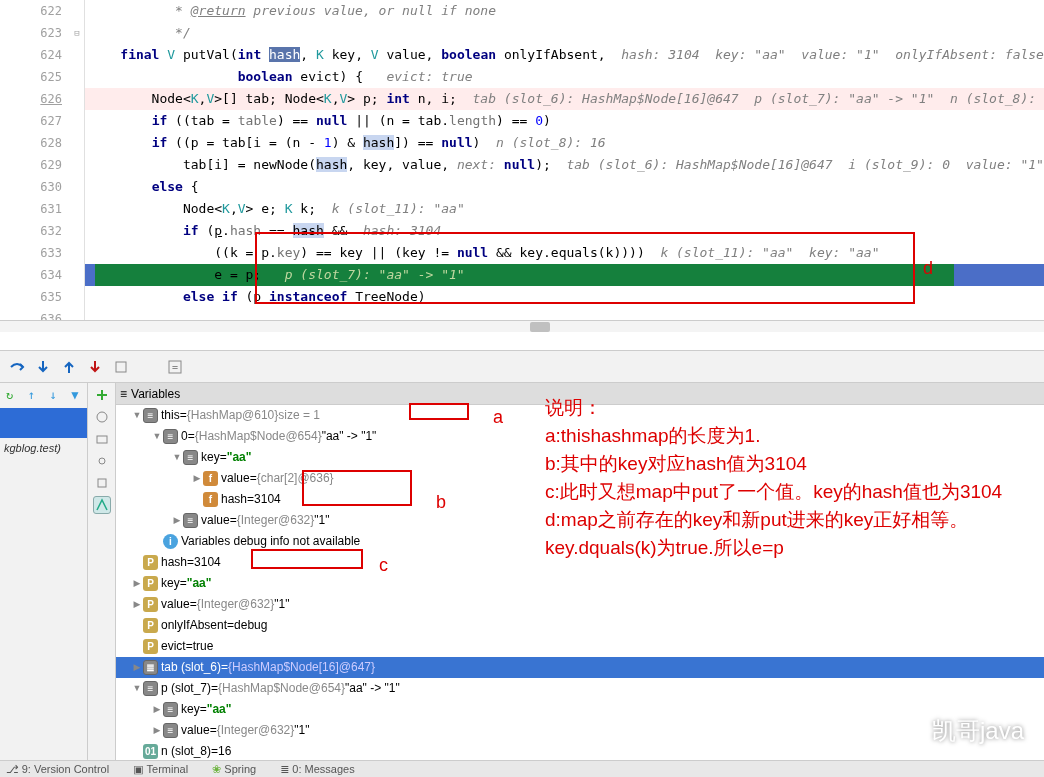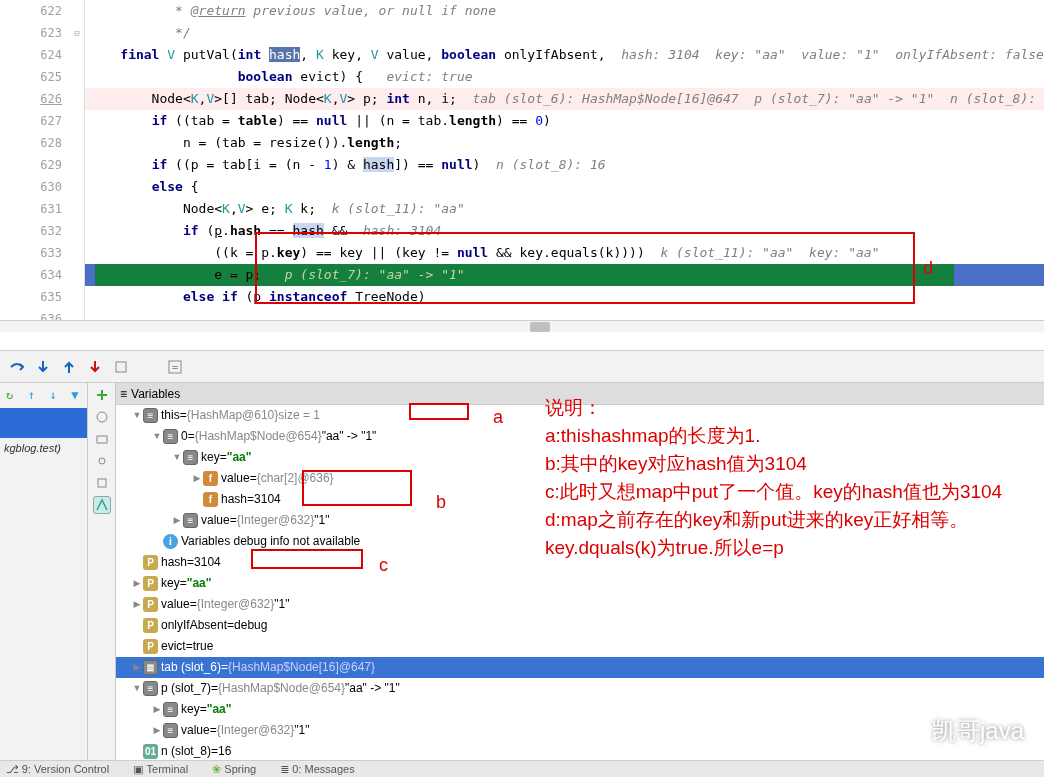--- a/index.html
+++ b/index.html
@@ -16,21 +16,21 @@
 .line.current { background: #15803d; }
 .line.current::before { content:""; position:absolute; left:0; top:0; width:10px; height:100%; background:#4b6ec7; }
 .line.current::after { content:""; position:absolute; right:0; top:0; width:90px; height:100%; background:#4b6ec7; }
 .kw { color: #000080; font-weight: bold; }
 .type { color: #20999d; }
 .num { color: #0000ff; }
 .ann { color: #808080; font-style: italic; }
 .ann2 { color: #808080; font-style: italic; }
 .hl { background: #c8d6f0; }
 .hlsel { background: #5974ab; color: #fff; }
-.field { color: #000000; font-weight: bold; }
+.field { color: #737373; font-weight: normal; }
 .u { text-decoration: underline; }
 
 .d-box { position:absolute; left:170px; top:232px; width:660px; height:72px; border:2px solid #d00; }
 .d-label { position:absolute; left:838px; top:258px; color:#d00; font-size:18px; font-family:sans-serif; }
 
 .note-a { position:absolute; left:377px; top:2px; color:#d00; font-size:18px; font-family:sans-serif; }
 .note-a-box { position:absolute; left:293px; top:-2px; width:60px; height:17px; border:2px solid #d00; }
 .note-b { position:absolute; left:320px; top:87px; color:#d00; font-size:18px; font-family:sans-serif; }
 .note-b-box { position:absolute; left:186px; top:65px; width:110px; height:36px; border:2px solid #d00; }
 .note-c { position:absolute; left:263px; top:150px; color:#d00; font-size:18px; font-family:sans-serif; }
@@ -118,22 +118,22 @@
       <div></div>
       <div></div>
   </div>
   <div class="code">
     <div class="line"><span class="ann">           * </span><span class="ann u">@return</span><span class="ann"> previous value, or null if none</span></div>
     <div class="line"><span class="ann">           */</span></div>
     <div class="line"><span>    </span><span class="kw">final</span><span> </span><span class="type">V</span><span> putVal(</span><span class="kw">int</span><span> </span><span class="hlsel">hash</span><span>, </span><span class="type">K</span><span> key, </span><span class="type">V</span><span> value, </span><span class="kw">boolean</span><span> onlyIfAbsent,  </span><span class="ann2">hash: 3104  key: "aa"  value: "1"  onlyIfAbsent: false</span></div>
     <div class="line"><span>                   </span><span class="kw">boolean</span><span> evict) {   </span><span class="ann2">evict: true</span></div>
     <div class="line" style="background:#ffecec;"><span>        Node&lt;</span><span class="type">K</span><span>,</span><span class="type">V</span><span>&gt;[] tab; Node&lt;</span><span class="type">K</span><span>,</span><span class="type">V</span><span>&gt; p; </span><span class="kw">int</span><span> n, i;  </span><span class="ann2">tab (slot_6): HashMap$Node[16]@647  p (slot_7): "aa" -&gt; "1"  n (slot_8): 16  i (slot_</span></div>
     <div class="line"><span>        </span><span class="kw">if</span><span> ((tab = </span><span class="field">table</span><span>) == </span><span class="kw">null</span><span> || (n = tab.</span><span class="field">length</span><span>) == </span><span class="num">0</span><span>)</span></div>
-    <div class="line"><span>            n = (tab = resize()).</span><span class="field">length</span><span>;</span></div>
     <div class="line"><span>        </span><span class="kw">if</span><span> ((p = tab[i = (n - </span><span class="num">1</span><span>) &amp; </span><span class="hl">hash</span><span>]) == </span><span class="kw">null</span><span>)  </span><span class="ann2">n (slot_8): 16</span></div>
+    <div class="line"><span>            tab[i] = newNode(</span><span class="hl">hash</span><span>, key, value, </span><span class="ann2">next:</span><span> </span><span class="kw">null</span><span>);  </span><span class="ann2">tab (slot_6): HashMap$Node[16]@647  i (slot_9): 0  value: "1"</span></div>
     <div class="line"><span>        </span><span class="kw">else</span><span> {</span></div>
     <div class="line"><span>            Node&lt;</span><span class="type">K</span><span>,</span><span class="type">V</span><span>&gt; e; </span><span class="type">K</span><span> k;  </span><span class="ann2">k (slot_11): "aa"</span></div>
     <div class="line"><span>            </span><span class="kw">if</span><span> (</span><span class="u">p</span><span>.</span><span class="field">hash</span><span> == </span><span class="hl">hash</span><span> &amp;&amp;  </span><span class="ann2">hash: 3104</span></div>
     <div class="line"><span>                ((k = p.</span><span class="field">key</span><span>) == key || (key != </span><span class="kw">null</span><span> &amp;&amp; key.equals(k))))  </span><span class="ann2">k (slot_11): "aa"  key: "aa"</span></div>
     <div class="line current"><span>                e = p;   </span><span class="ann2" style="color:#c0d8a0;">p (slot_7): "aa" -&gt; "1"</span></div>
     <div class="line"><span>            </span><span class="kw">else if</span><span> (p </span><span class="kw">instanceof</span><span> TreeNode)</span></div>
     <div class="d-box"></div>
     <div class="d-label">d</div>
   </div>
 </div>

